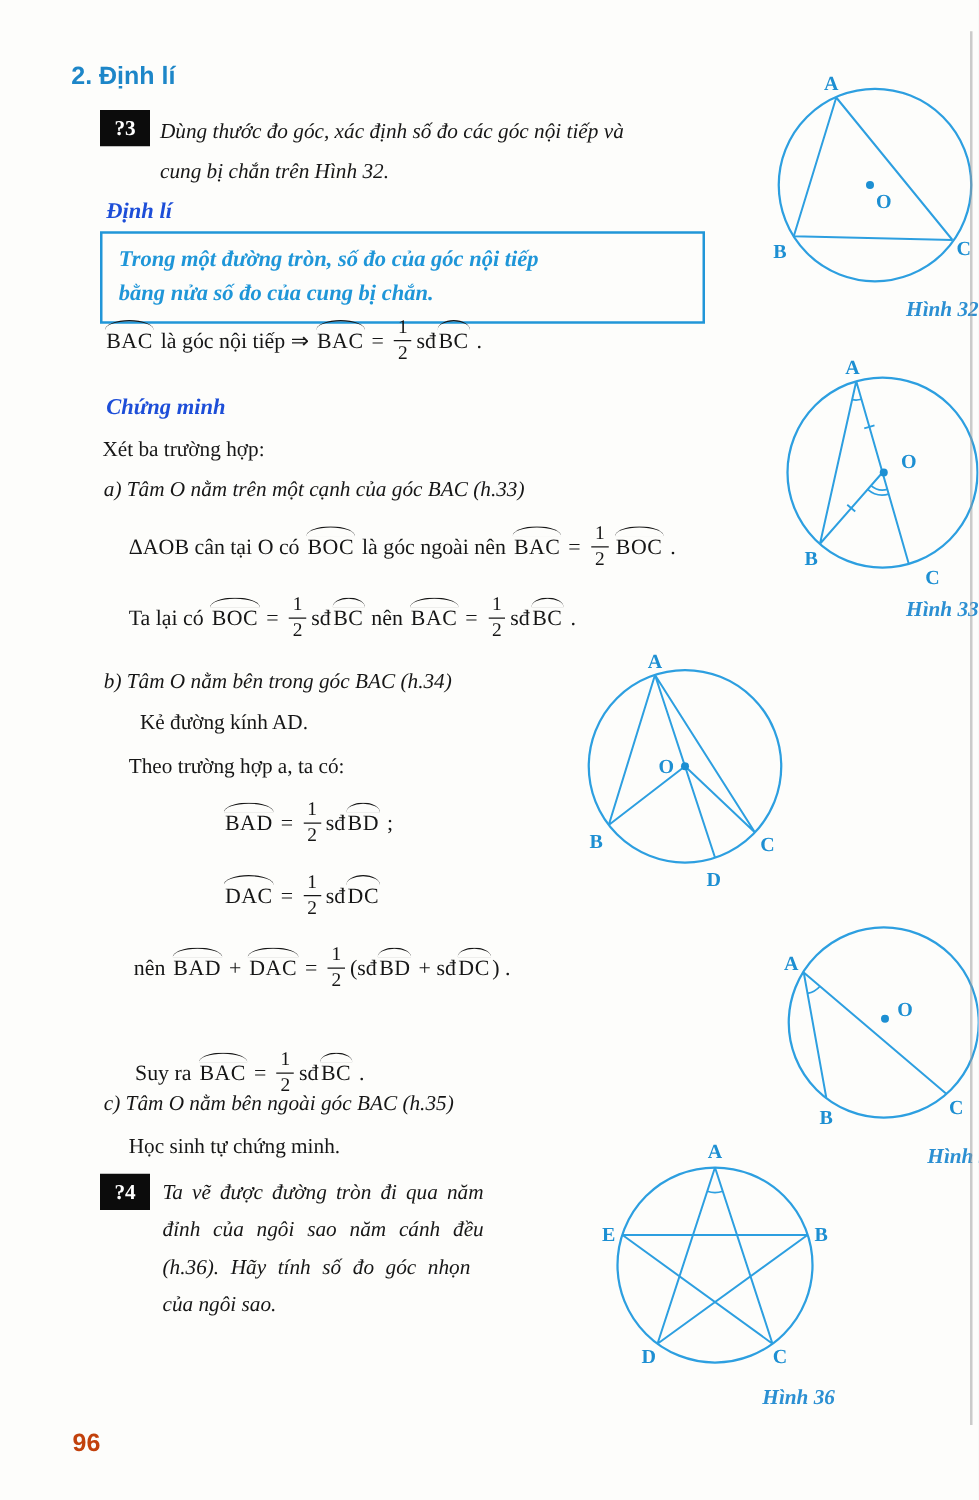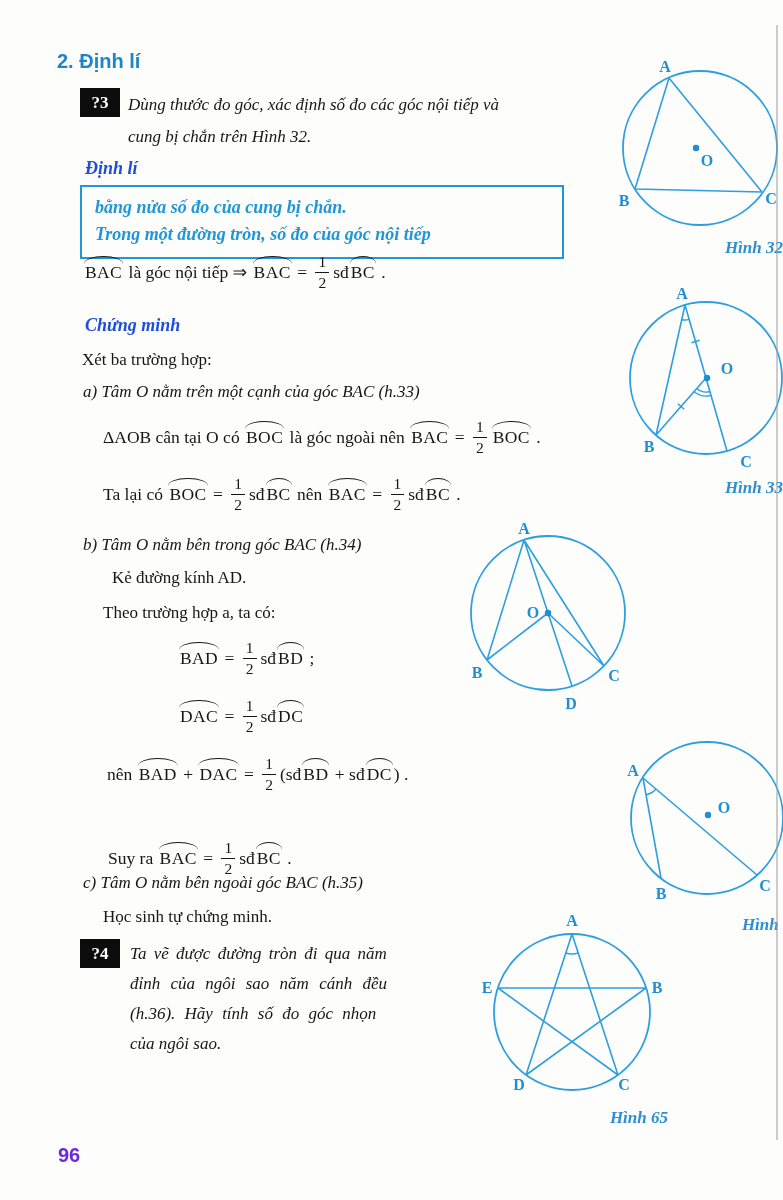--- a/index.html
+++ b/index.html
@@ -22,39 +22,39 @@
   .math .den{padding-top:1px;}
   .math .arc{position:relative;display:inline-block;margin:0 2px;letter-spacing:.4px;}
   .math .arc::before{content:"";position:absolute;top:-6px;left:-1px;right:-1px;height:7px;
          border-top:1.6px solid #161616;border-radius:50% 50% 0 0/100% 100% 0 0;}
   .fig{position:absolute;}
   .fig svg{display:block;}
   .fig text{font-family:"Liberation Serif",serif;font-weight:bold;font-size:16px;fill:#1d8fd2;}
   .cap{position:absolute;text-align:right;font-weight:bold;font-style:italic;
        font-size:17px;color:#2b8fd2;}
   .pagenum{position:absolute;left:58px;top:1144px;font-family:"Liberation Sans",sans-serif;
-       font-weight:bold;font-size:20px;color:#6d28d9;}
+       font-weight:bold;font-size:20px;color:#c2410c;}
   .edge{position:absolute;left:776px;top:25px;width:1.6px;height:1115px;background:#9a9a9a;opacity:.5;}
 </style>
 </head>
 <body>
 
 <div id="page">
 
   <div class="t head" style="left:57px;top:50px;">2. Định lí</div>
 
   <div class="badge" style="left:80px;top:88px;">?3</div>
   <div class="t it" style="left:128px;top:94px;">Dùng thước đo góc, xác định số đo các góc nội tiếp và</div>
   <div class="t it" style="left:128px;top:126px;">cung bị chắn trên Hình 32.</div>
 
   <div class="t bluelab" style="left:85px;top:157px;">Định lí</div>
 
   <div class="theorem-box">
+    <div>Trong một đường tròn, số đo của góc nội tiếp</div>
     <div>bằng nửa số đo của cung bị chắn.</div>
-    <div>Trong một đường tròn, số đo của góc nội tiếp</div>
   </div>
 
   <div class="math" style="left:83px;top:249px;"><span class="arc">BAC</span><span> là góc nội tiếp ⇒ </span><span class="arc">BAC</span><span> = </span><span class="frac"><span class="num">1</span><span class="den">2</span></span><span>sđ</span><span class="arc">BC</span><span> .</span></div>
 
   <div class="t bluelab" style="left:85px;top:314px;">Chứng minh</div>
   <div class="t" style="left:82px;top:349px;">Xét ba trường hợp:</div>
 
   <div class="t it" style="left:83px;top:381px;">a) Tâm O nằm trên một cạnh của góc BAC (h.33)</div>
   <div class="math" style="left:103px;top:414px;"><span>ΔAOB cân tại O có </span><span class="arc">BOC</span><span> là góc ngoài nên </span><span class="arc">BAC</span><span> = </span><span class="frac"><span class="num">1</span><span class="den">2</span></span><span class="arc">BOC</span><span> .</span></div>
   <div class="math" style="left:103px;top:471px;"><span>Ta lại có </span><span class="arc">BOC</span><span> = </span><span class="frac"><span class="num">1</span><span class="den">2</span></span><span>sđ</span><span class="arc">BC</span><span> nên </span><span class="arc">BAC</span><span> = </span><span class="frac"><span class="num">1</span><span class="den">2</span></span><span>sđ</span><span class="arc">BC</span><span> .</span></div>
@@ -147,17 +147,17 @@
         <path d="M94 24 L140 165 M94 24 L48 165 M168 78 L20 78 M168 78 L48 165 M20 78 L140 165" stroke-width="1.6"></path>
         <path d="M87.8 43 A20 20 0 0 0 100.2 43" stroke-width="1.4"></path>
       </g>
       <text x="94" y="16" text-anchor="middle">A</text>
       <text x="179" y="83" text-anchor="middle">B</text>
       <text x="146" y="180" text-anchor="middle">C</text>
       <text x="41" y="180" text-anchor="middle">D</text>
       <text x="9" y="83" text-anchor="middle">E</text>
     </svg>
   </div>
-  <div class="cap" style="left:478px;top:1108px;width:190px;">Hình 65</div>
+  <div class="cap" style="left:478px;top:1108px;width:190px;">Hình 36</div>
 
   <div class="pagenum">96</div>
   <div class="edge"></div>
 </div>
 
 </body></html>

